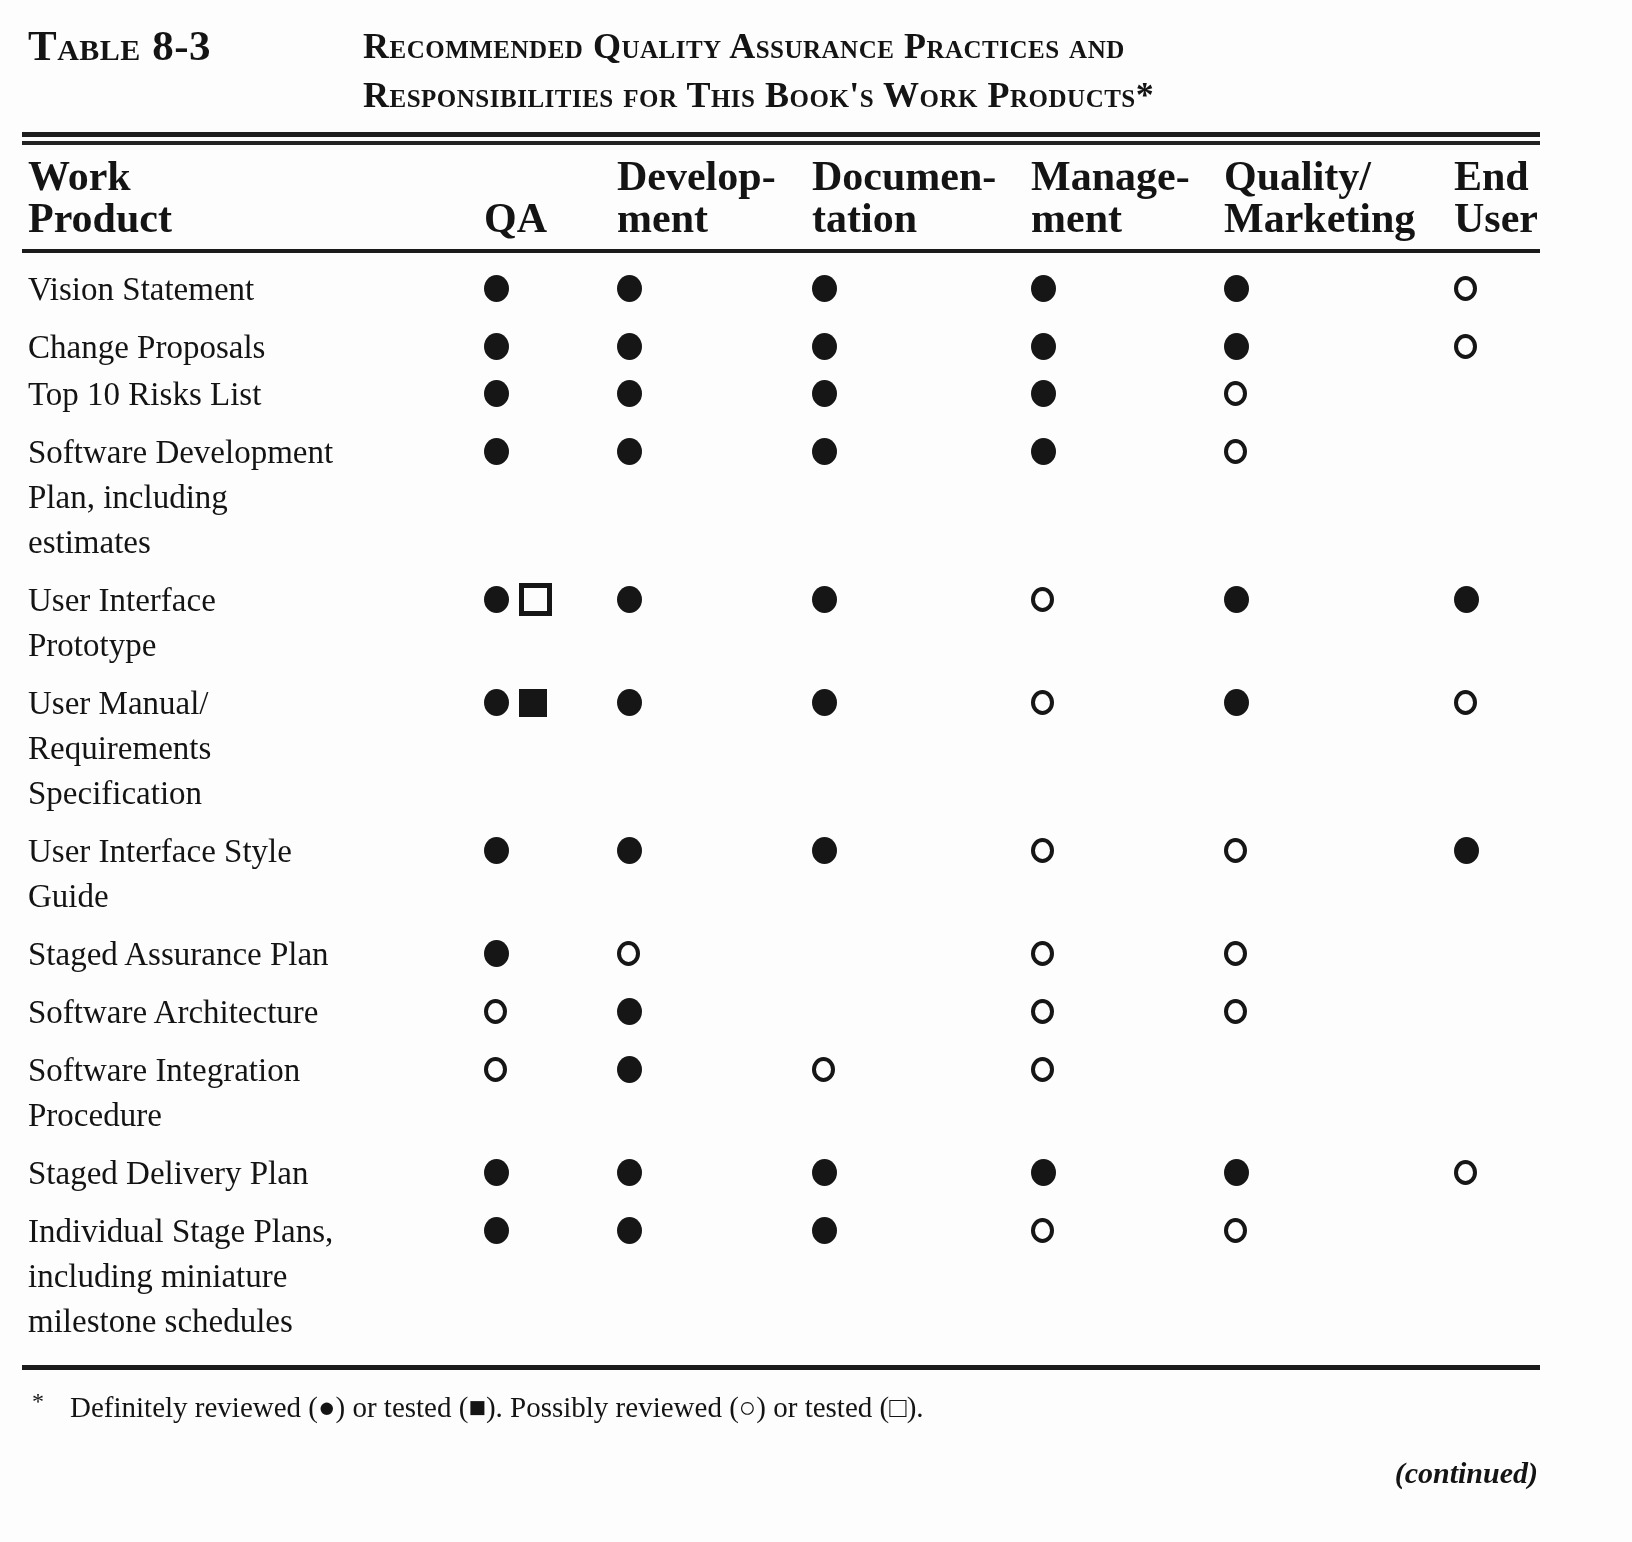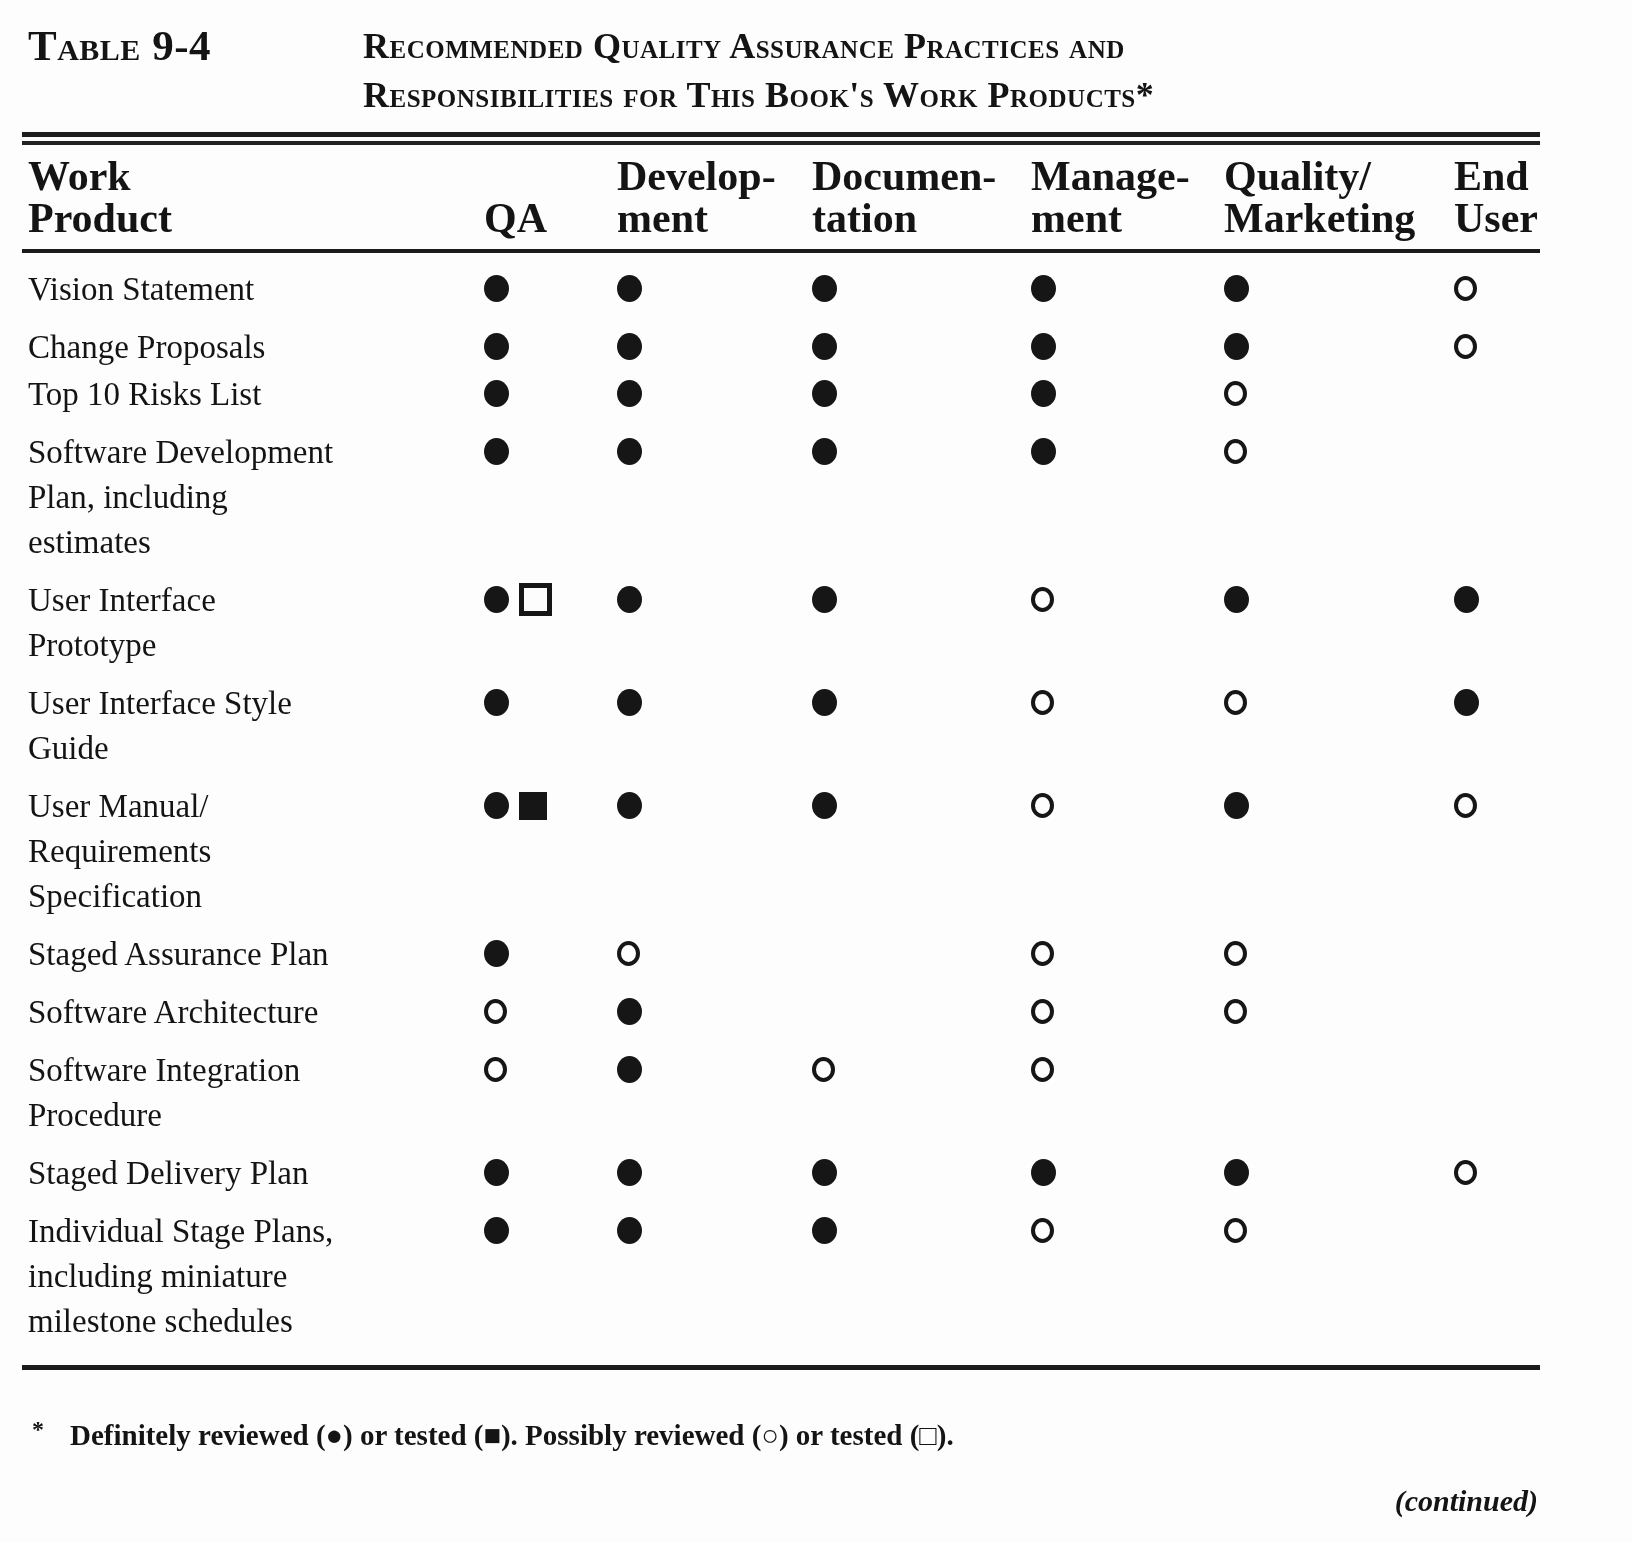--- a/index.html
+++ b/index.html
@@ -118,23 +118,23 @@
   .open-square {
     width: 33px; height: 33px;
     border: 5px solid #161616;
     box-sizing: border-box;
     background: transparent;
     margin-top: -3px;
   }
 
   
   .footnote {
-    margin-top: 40px;
+    margin-top: 12px;
     font-size: 29px;
-    font-weight: bold;
+    font-weight: normal;
     line-height: 38px;
     padding-left: 10px;
   }
   .fn-star {
     display: inline-block;
     font-size: 24px;
     vertical-align: 8px;
     margin-right: 26px;
   }
   .continued {
@@ -145,21 +145,21 @@
     font-size: 30px;
     padding-right: 2px;
   }
 </style>
 </head>
 <body>
 
 <div class="page">
 
   <div class="title-row">
-    <div class="table-num">Table 9-4</div>
+    <div class="table-num">Table 8-3</div>
     <div class="table-title">
       <div>Recommended Quality Assurance Practices and</div>
       <div>Responsibilities for This Book's Work Products*</div>
     </div>
   </div>
 
   <div class="rule-double"></div>
 
   <div class="thead" id="thead">
       <div class="hcell">
@@ -237,41 +237,41 @@
         <div class="cell label">User Interface
 Prototype</div>
         <div class="cell syms"><span class="sym filled-circle"></span><span class="sym open-square"></span></div>
         <div class="cell syms"><span class="sym filled-circle"></span></div>
         <div class="cell syms"><span class="sym filled-circle"></span></div>
         <div class="cell syms"><span class="sym open-circle"></span></div>
         <div class="cell syms"><span class="sym filled-circle"></span></div>
         <div class="cell syms"><span class="sym filled-circle"></span></div>
       </div>
       <div class="trow">
-        <div class="cell label">User Interface Style
-Guide</div>
-        <div class="cell syms"><span class="sym filled-circle"></span></div>
-        <div class="cell syms"><span class="sym filled-circle"></span></div>
-        <div class="cell syms"><span class="sym filled-circle"></span></div>
-        <div class="cell syms"><span class="sym open-circle"></span></div>
-        <div class="cell syms"><span class="sym open-circle"></span></div>
-        <div class="cell syms"><span class="sym filled-circle"></span></div>
-      </div>
-      <div class="trow">
         <div class="cell label">User Manual/
 Requirements
 Specification</div>
         <div class="cell syms"><span class="sym filled-circle"></span><span class="sym filled-square"></span></div>
         <div class="cell syms"><span class="sym filled-circle"></span></div>
         <div class="cell syms"><span class="sym filled-circle"></span></div>
         <div class="cell syms"><span class="sym open-circle"></span></div>
         <div class="cell syms"><span class="sym filled-circle"></span></div>
         <div class="cell syms"><span class="sym open-circle"></span></div>
       </div>
       <div class="trow">
+        <div class="cell label">User Interface Style
+Guide</div>
+        <div class="cell syms"><span class="sym filled-circle"></span></div>
+        <div class="cell syms"><span class="sym filled-circle"></span></div>
+        <div class="cell syms"><span class="sym filled-circle"></span></div>
+        <div class="cell syms"><span class="sym open-circle"></span></div>
+        <div class="cell syms"><span class="sym open-circle"></span></div>
+        <div class="cell syms"><span class="sym filled-circle"></span></div>
+      </div>
+      <div class="trow">
         <div class="cell label">Staged Assurance Plan</div>
         <div class="cell syms"><span class="sym filled-circle"></span></div>
         <div class="cell syms"><span class="sym open-circle"></span></div>
         <div class="cell syms"></div>
         <div class="cell syms"><span class="sym open-circle"></span></div>
         <div class="cell syms"><span class="sym open-circle"></span></div>
         <div class="cell syms"></div>
       </div>
       <div class="trow">
         <div class="cell label">Software Architecture</div>

